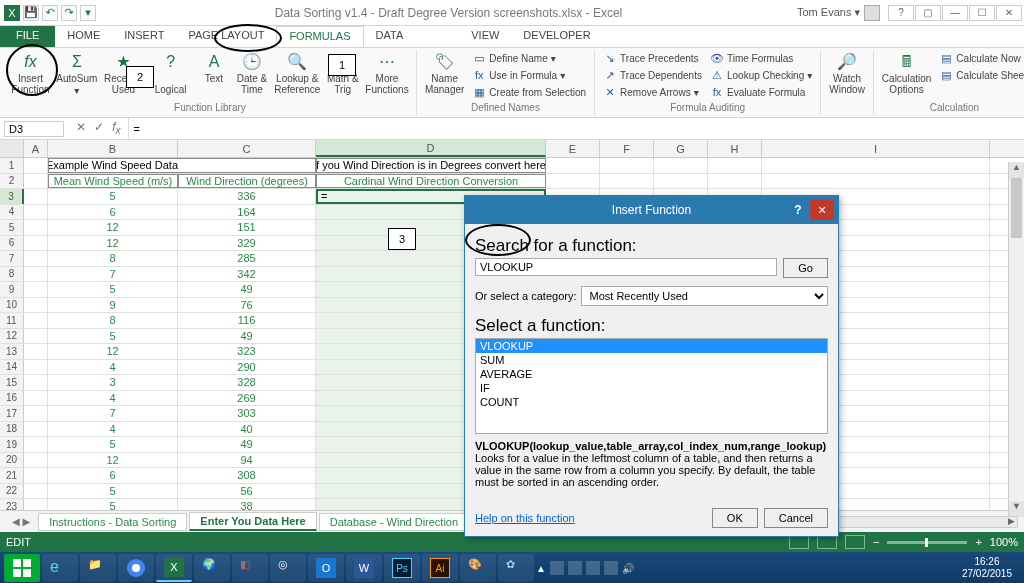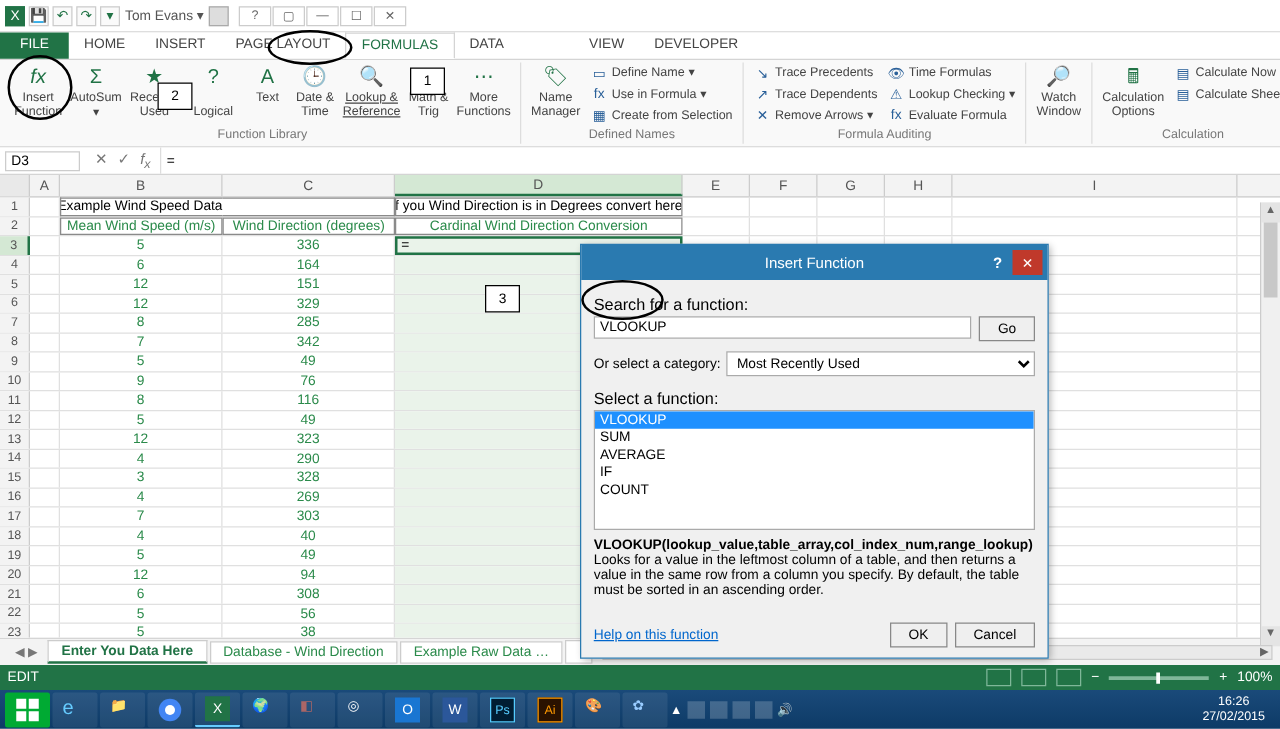--- a/index.html
+++ b/index.html
@@ -80,21 +80,21 @@
 .taskbar .clock{margin-left:auto;color:#fff;font-size:10px;text-align:center;line-height:1.2;padding:0 8px;}
 .tray{display:flex;gap:4px;color:#fff;font-size:10px;align-items:center;}
 .tray .ti{width:14px;height:14px;background:rgba(255,255,255,.2);}
 
 
 .dialog{position:absolute;left:464px;top:195px;width:375px;background:#f0f0f0;border:1px solid #2a7ab0;box-shadow:2px 2px 6px rgba(0,0,0,.3);font-size:11px;}
 .dialog .dtitle{height:28px;background:#2a7ab0;color:#fff;display:flex;align-items:center;justify-content:center;position:relative;font-size:12px;}
 .dialog .dtitle .help{position:absolute;right:30px;top:4px;width:20px;height:20px;display:flex;align-items:center;justify-content:center;font-weight:bold;}
 .dialog .dtitle .close{position:absolute;right:4px;top:4px;width:24px;height:20px;background:#c0392b;color:#fff;display:flex;align-items:center;justify-content:center;font-size:11px;}
 .dialog .body{padding:8px 10px;}
-.dialog .lbl{font-size:13px;margin:4px 0 2px;}
+.dialog .lbl{font-size:17px;margin:4px 0 2px;}
 .dialog input,.dialog select{width:100%;border:1px solid #aaa;background:#fff;padding:2px 4px;font-size:11px;font-family:inherit;}
 .dialog .searchrow{display:flex;gap:6px;align-items:flex-start;}
 .dialog .searchrow input{flex:1;}
 .dialog .gobtn,.dialog .ok,.dialog .cancel{border:1px solid #888;background:#efefef;padding:3px 14px;font-size:11px;}
 .dialog .catrow{display:flex;align-items:center;gap:4px;margin-top:8px;}
 .dialog .catrow select{flex:1;}
 .dialog .funclist{height:96px;border:1px solid #aaa;background:#fff;overflow-y:scroll;margin-top:2px;}
 .dialog .funclist .item{padding:1px 4px;}
 .dialog .funclist .item.sel{background:#1e90ff;color:#fff;}
 .dialog .desc{margin-top:6px;font-size:11px;}
@@ -112,20 +112,21 @@
 <body>
 
 <div class="titlebar">
   <div class="qat">
     <span class="qat-icon" style="background:#217346;color:#fff;border-color:#217346;">X</span>
     <span class="qat-icon">💾</span>
     <span class="qat-icon">↶</span>
     <span class="qat-icon">↷</span>
     <span class="qat-icon">▾</span>
   </div>
+  <div class="title">Data Sorting v1.4 - Draft Degree Version screenshots.xlsx - Excel</div>
   <span class="user"><span>Tom Evans</span> ▾<span class="av"></span></span>
   <div class="winbtns">
     <span class="winbtn">?</span>
     <span class="winbtn">▢</span>
     <span class="winbtn">—</span>
     <span class="winbtn">☐</span>
     <span class="winbtn">✕</span>
   </div>
 </div>
 
@@ -169,21 +170,21 @@
           <span class="ic">A</span>
           <span>Text</span>
         </div>
       <div class="bigbtn">
           <span class="ic">🕒</span>
           <span style="white-space:pre;">Date &amp;
 Time</span>
         </div>
       <div class="bigbtn">
           <span class="ic">🔍</span>
-          <span style="white-space:pre;text-decoration:underline;">Lookup &amp;
+          <span style="white-space:pre;">Lookup &amp;
 Reference</span>
         </div>
       <div class="bigbtn">
           <span class="ic">θ</span>
           <span style="white-space:pre;">Math &amp;
 Trig</span>
         </div>
       <div class="bigbtn">
           <span class="ic">⋯</span>
           <span style="white-space:pre;">More
@@ -574,20 +575,21 @@
 </div>
 
 <div class="scrollv">
   <div class="arrow">▲</div>
   <div class="thumb"></div>
   <div class="arrow" style="position:absolute;bottom:0;width:100%;">▼</div>
 </div>
 
 <div class="sheettabs">
   <div class="stab-nav">◀ ▶</div>
+  <div class="stab">Instructions - Data Sorting</div>
   <div class="stab active">Enter You Data Here</div>
   <div class="stab">Database - Wind Direction</div>
   <div class="stab">Example Raw Data …</div>
   <div class="stab add">⊕</div>
   <div class="scroll-h">
       <span style="position:absolute;left:2px;top:-1px;font-size:9px;color:#666;">◀</span>
       <div class="thumb" style="left:14px;"></div>
       <span style="position:absolute;right:2px;top:-1px;font-size:9px;color:#666;">▶</span>
     </div>
 </div>

